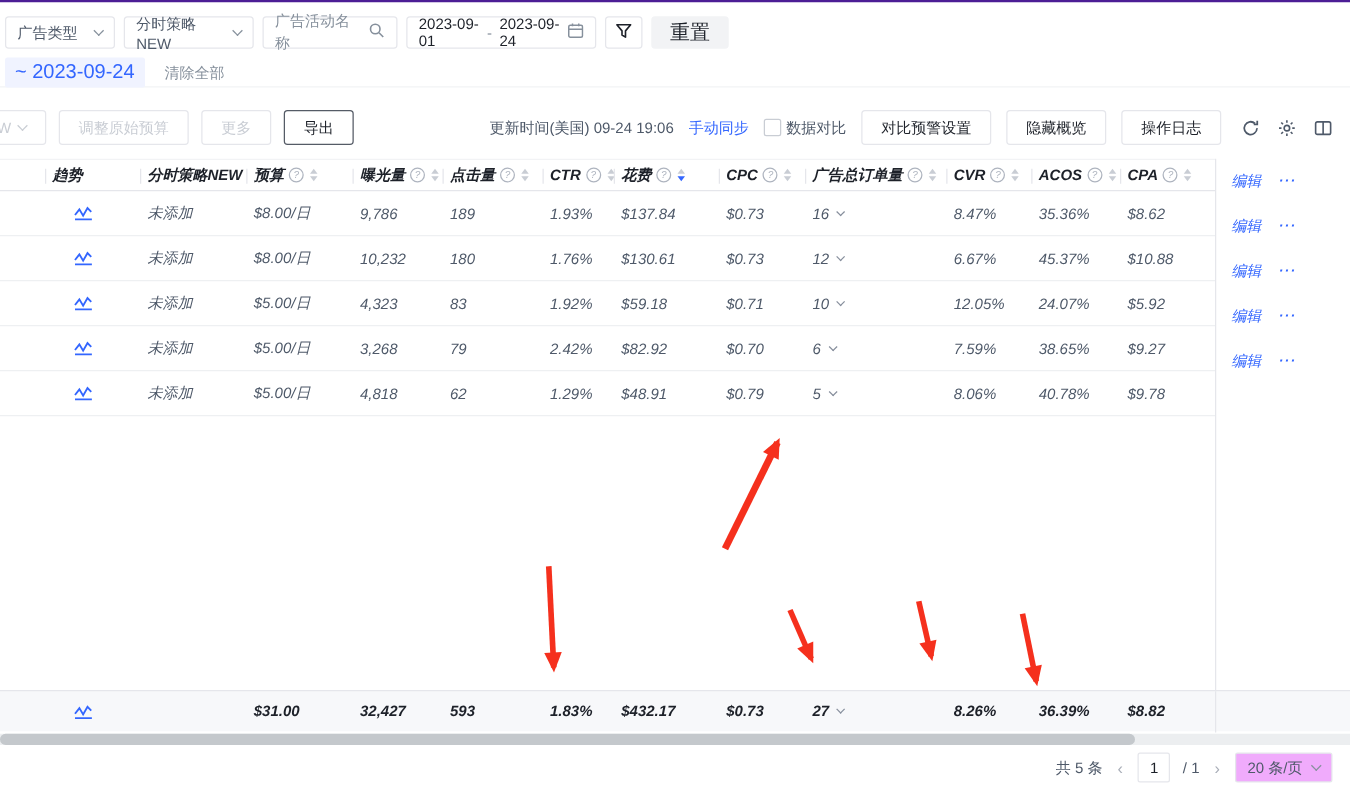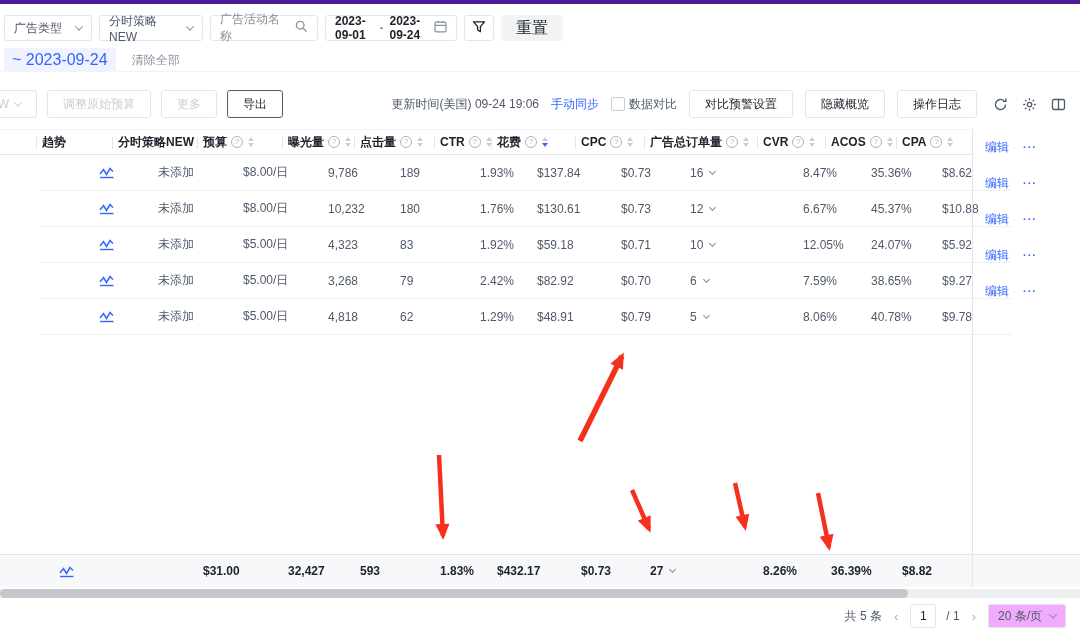--- a/index.html
+++ b/index.html
@@ -1,27 +1,27 @@
 <!DOCTYPE html>
 <html><head>
 <meta charset="utf-8">
 <style>
   * { margin:0; padding:0; box-sizing:border-box; }
   html,body { width:1080px; height:633px; overflow:hidden; background:#fff;
     font-family:"Liberation Sans","DejaVu Sans",sans-serif; font-size:12px; color:#4e5969; }
-  .page { position:relative; width:1080px; height:633px; border-top:4px solid #4c1d95; }
+  .page { position:relative; width:1080px; height:633px; border-top:2px solid #4c1d95; }
 
   
   .filterbar { position:absolute; top:0; left:0; right:0; height:68px; background:#fff; border-bottom:1px solid #f2f3f5; }
   .filters { position:absolute; top:11px; left:4px; display:flex; gap:7px; align-items:center; }
   .fbox { height:26px; border:1px solid #e5e6eb; border-radius:3px; background:#fff;
     display:flex; align-items:center; padding:0 9px; gap:8px; color:#4e5969; cursor:pointer; }
   .fbox .grow { flex:1; }
   .sel-adtype { width:88px; } .sel-strategy { width:104px; } .inp-campaign { width:108px; color:#86909c; }
-  .datebox { width:132px; color:#1d2129; gap:6px; justify-content:space-between;font-weight:bold; }
+  .datebox { width:152px; color:#1d2129; gap:6px; justify-content:space-between; }
   .datebox .dt { color:#1d2129; }
   .datebox .dsep { color:#86909c; }
   .iconbtn { width:30px; height:26px; border:1px solid #e5e6eb; border-radius:3px; display:flex; align-items:center; justify-content:center; background:#fff; cursor:pointer; }
   .btn-reset { height:26px; background:#f2f3f5; border:none; border-radius:3px; padding:0 15px; color:#1d2129; font-size:16px; cursor:pointer; }
   .tagrow { position:absolute; top:44px; left:4px; display:flex; align-items:center; gap:16px; }
   .ftag { background:#f0f3ff; color:#3366ff; border-radius:2px; padding:3px 8px; font-size:16px; }
   .clearall { color:#86909c; cursor:pointer; }
 
   .chev { display:inline-block; width:6px; height:6px; border-right:1.3px solid #86909c; border-bottom:1.3px solid #86909c; transform:rotate(45deg) translate(-1px,-1px); }
 
@@ -35,31 +35,31 @@
   .btn-clipped .chev { border-color:#c9cdd4; }
   .tb-right { position:absolute; top:17px; right:14px; display:flex; gap:12px; align-items:center; }
   .update-time { color:#4e5969; }
   .link { color:#3366ff; cursor:pointer; }
   .cbx-wrap { display:flex; align-items:center; gap:4px; cursor:pointer; }
   .cbx { width:14px; height:14px; border:1px solid #c9cdd4; border-radius:2px; background:#fff; }
   .tb-icons { display:flex; gap:14px; align-items:center; margin-left:4px; }
   .gicon { cursor:pointer; display:flex; align-items:center; }
 
   
-  .tablewrap { position:absolute; top:125px; left:0; width:896px; height:458px; background:#fff; }
+  .tablewrap { position:absolute; top:125px; left:0; width:896px; height:458px; background:#fff;font-style:italic; }
   .grid13 { display:grid; grid-template-columns:36px 76px 85px 85px 72px 80px 57px 84px 69px 113px 68px 71px 76px; width:972px; }
   .thead { border-top:1px solid #f2f3f5; border-bottom:1px solid #e5e6eb; height:26px; }
   .hc { display:flex; align-items:center; gap:4px; padding-left:6px; position:relative; color:#1d2129; font-weight:700; white-space:nowrap; overflow:visible; }
   .hc::before { content:""; position:absolute; left:0; top:7px; width:1px; height:12px; background:#e5e6eb; }
   .qm { width:12px; height:12px; min-width:12px; border:1px solid #aeb4bf; border-radius:50%; color:#aeb4bf; font-size:8px; font-weight:400; display:inline-flex; align-items:center; justify-content:center; line-height:1; }
   .sorts { display:inline-flex; flex-direction:column; gap:2px; margin-left:1px; cursor:pointer; }
   .tri-up { width:0; height:0; border-left:3.5px solid transparent; border-right:3.5px solid transparent; border-bottom:4px solid #c9cdd4; }
   .tri-down { width:0; height:0; border-left:3.5px solid transparent; border-right:3.5px solid transparent; border-top:4px solid #c9cdd4; }
   .tri-down.active { border-top-color:#3366ff; }
-  .trow { height:36px; border-bottom:1px solid #eef0f2; align-items:center;margin-left:40px; }
+  .trow { height:36px; border-bottom:1px solid #eef0f2; align-items:center; }
   .cell { display:flex; align-items:center; padding-left:6px; white-space:nowrap; color:#4e5969; }
   .cell.trendc { padding-left:22px; }
   .orders-chev { display:inline-block; width:5px; height:5px; border-right:1.2px solid #868e9c; border-bottom:1.2px solid #868e9c; transform:rotate(45deg); margin-left:7px; margin-top:-3px; cursor:pointer; }
   .action-col { position:absolute; left:972px; top:0; width:108px; height:458px; border-left:1px solid #e5e6eb; }
   .action-head { height:26px; border-top:1px solid #f2f3f5; border-bottom:1px solid #e5e6eb; display:flex; align-items:center; padding-left:12px; color:#1d2129; font-weight:700; }
   .action-cell { height:36px; display:flex; align-items:center; gap:14px; padding-left:12px; }
   .edit-link { color:#3366ff; cursor:pointer; }
   .dots { color:#3366ff; font-weight:700; letter-spacing:1px; cursor:pointer; font-size:11px; }
   .summary { position:absolute; left:0; top:425px; width:1080px; height:33px; background:#f7f8fa; border-top:1px solid #e5e6eb;
     display:grid; grid-template-columns:36px 76px 85px 85px 72px 80px 57px 84px 69px 113px 68px 71px 76px 108px; align-items:center; }

